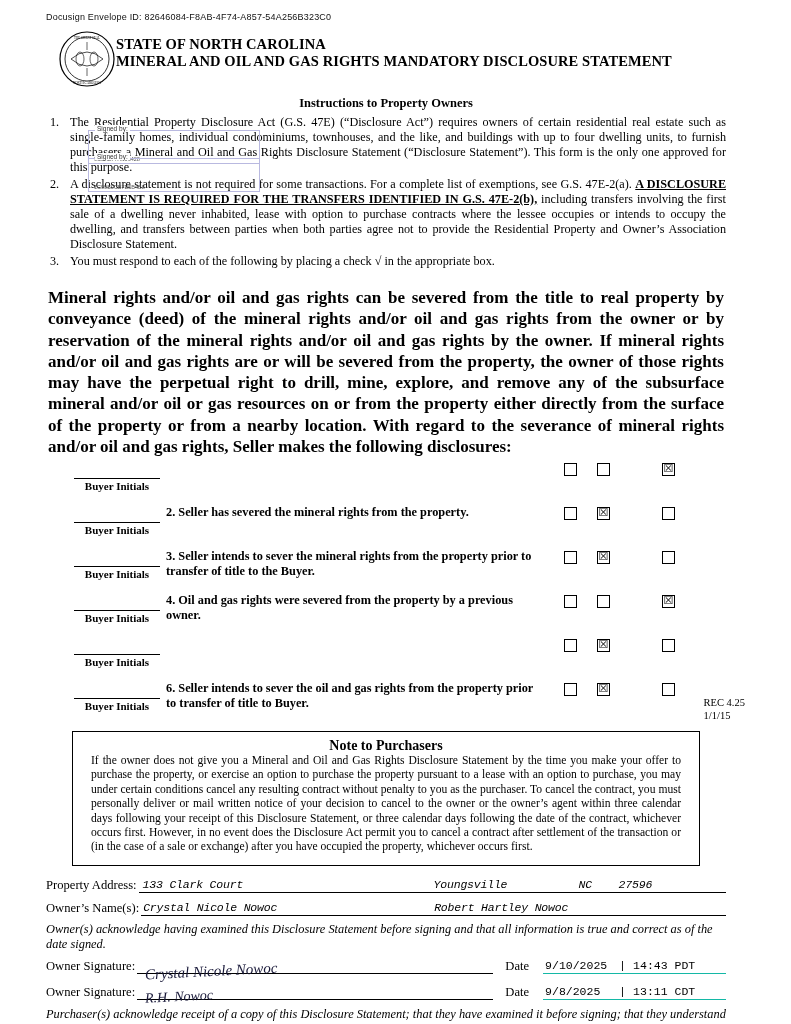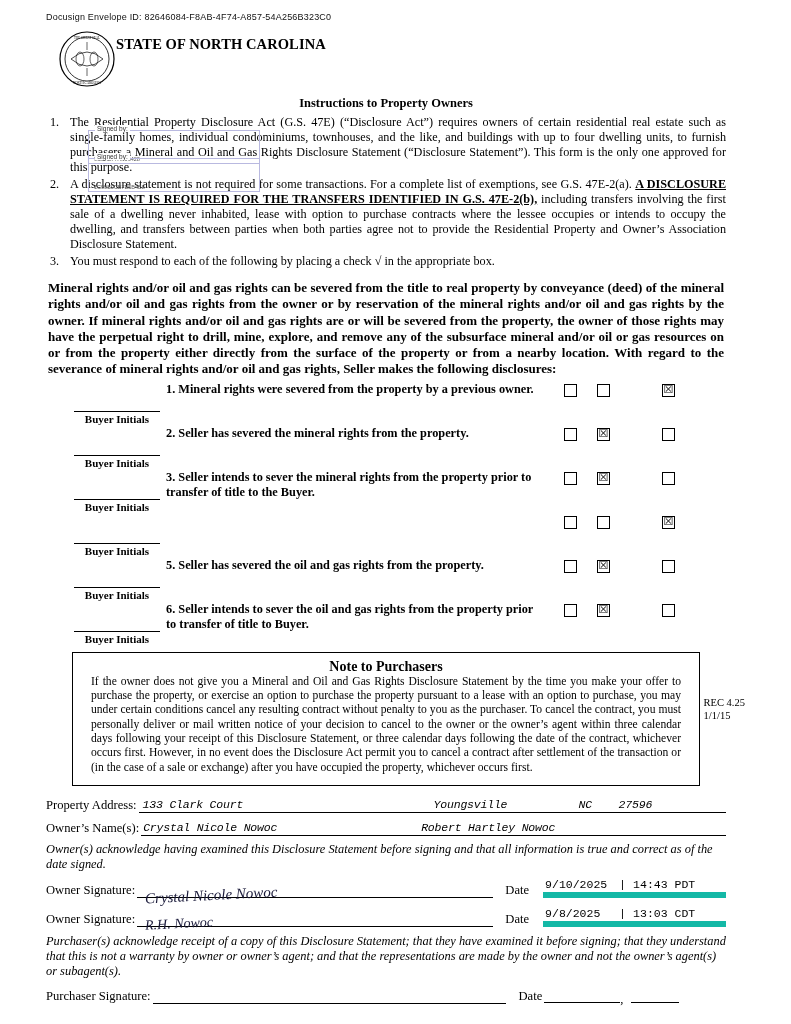--- a/index.html
+++ b/index.html
@@ -88,23 +88,23 @@
   .bu { font-weight: bold; text-decoration: underline; }
 
   .disclosure-heading {
     text-align: center;
     font-weight: bold;
     font-size: 13px;
     margin-top: 10px;
   }
   .disclosure-body {
     font-weight: bold;
-    font-size: 13px;
+    font-size: 17px;
     line-height: 1.25;
-    margin-top: 11px;
+    margin-top: 18px;
     text-align: justify;
     padding: 0 2px;
   }
 
   
   .col-headers {
     position: relative;
     height: 18px;
     margin-top: 12px;
     font-weight: bold;
@@ -117,21 +117,21 @@
   
   .questions { margin-top: 4px; }
   .qrow {
     position: relative;
     min-height: 40px;
     margin-bottom: 4px;
   }
   .initials {
     position: absolute;
     left: 28px;
-    top: 16px;
+    top: 4px;
     width: 86px;
     text-align: center;
   }
   .initials .line {
     border-bottom: 1px solid #000;
     height: 13px;
   }
   .initials .lbl {
     font-weight: bold;
     font-size: 11px;
@@ -224,21 +224,21 @@
   .sig-line {
     width: 370px;
     border-bottom: 1px solid #000;
     height: 18px;
     position: relative;
     margin-left: 2px;
   }
   .date-label { margin-left: 12px; font-size: 12.6px; white-space: nowrap; }
   .date-line {
     width: 190px;
-    border-bottom: 6px solid #14b8a6;
+    border-bottom: 1px solid #14b8a6;
     height: 16px;
     position: relative;
     margin-left: 14px;
   }
   .date-line .dval {
     position: absolute;
     bottom: 1px;
     left: 2px;
     font-family: "Liberation Mono", monospace;
     font-size: 11.5px;
@@ -347,20 +347,21 @@
         <ellipse cx="22" cy="29" rx="4" ry="7" fill="none" stroke="#000" stroke-width="0.6"></ellipse>
         <ellipse cx="36" cy="29" rx="4" ry="7" fill="none" stroke="#000" stroke-width="0.6"></ellipse>
         <line x1="29" y1="12" x2="29" y2="20" stroke="#000" stroke-width="0.6"></line>
         <line x1="29" y1="38" x2="29" y2="46" stroke="#000" stroke-width="0.6"></line>
         <text x="29" y="9" font-size="3.2" text-anchor="middle" font-family="Liberation Serif, serif">THE GREAT SEAL</text>
         <text x="29" y="54" font-size="3.2" text-anchor="middle" font-family="Liberation Serif, serif">NORTH CAROLINA</text>
       </svg>
     </div>
     <div class="header-titles">
       <div class="title-line1">STATE OF NORTH CAROLINA</div>
+      <div class="title-line2">MINERAL AND OIL AND GAS RIGHTS MANDATORY DISCLOSURE STATEMENT</div>
     </div>
   </div>
 
   <div class="instructions-heading">Instructions to Property Owners</div>
 
   <ol class="instructions">
     <li>
       <span class="num">1.</span>
       <span class="txt">The Residential Property Disclosure Act (G.S. 47E) (“Disclosure Act”) requires owners of certain residential real estate such as single-family homes, individual condominiums, townhouses, and the like, and buildings with up to four dwelling units, to furnish purchasers a Mineral and Oil and Gas Rights Disclosure Statement (“Disclosure Statement”). This form is the only one approved for this purpose.</span>
     </li>
@@ -377,21 +378,20 @@
   <div class="disclosure-body">Mineral rights and/or oil and gas rights can be severed from the title to real property by conveyance (deed) of the mineral rights and/or oil and gas rights from the owner or by reservation of the mineral rights and/or oil and gas rights by the owner. If mineral rights and/or oil and gas rights are or will be severed from the property, the owner of those rights may have the perpetual right to drill, mine, explore, and remove any of the subsurface mineral and/or oil or gas resources on or from the property either directly from the surface of the property or from a nearby location. With regard to the severance of mineral rights and/or oil and gas rights, Seller makes the following disclosures:</div>
 
 
   <div class="questions">
 
     <div class="qrow">
       <div class="initials">
         <div class="line"></div>
         <div class="lbl">Buyer Initials</div>
       </div>
-      <div class="qtext">1. Mineral rights were severed from the property by a previous owner.</div>
       <div class="chk yes">
           <span class="mark"></span>
         </div>
       <div class="chk no">
           <span class="mark"></span>
         </div>
       <div class="chk norep">
           <span class="mark">☒</span>
         </div>
     </div>
@@ -428,37 +428,37 @@
       <div class="chk norep">
           <span class="mark"></span>
         </div>
     </div>
 
     <div class="qrow">
       <div class="initials">
         <div class="line"></div>
         <div class="lbl">Buyer Initials</div>
       </div>
+      <div class="qtext">4. Oil and gas rights were severed from the property by a previous owner.</div>
       <div class="chk yes">
           <span class="mark"></span>
         </div>
       <div class="chk no">
           <span class="mark"></span>
         </div>
       <div class="chk norep">
           <span class="mark">☒</span>
         </div>
     </div>
 
     <div class="qrow">
       <div class="initials">
         <div class="line"></div>
         <div class="lbl">Buyer Initials</div>
       </div>
-      <div class="qtext">5. Seller has severed the oil and gas rights from the property.</div>
       <div class="chk yes">
           <span class="mark"></span>
         </div>
       <div class="chk no">
           <span class="mark">☒</span>
         </div>
       <div class="chk norep">
           <span class="mark"></span>
         </div>
     </div>
@@ -496,21 +496,21 @@
         <span class="val" style="left:295px;">Youngsville</span>
         <span class="val" style="left:440px;">NC</span>
         <span class="val" style="left:480px;">27596</span>
       </span>
     </div>
 
     <div class="field-row">
       <span class="field-label">Owner’s Name(s):</span>
       <span class="fill">
         <span class="val" style="left:2px;">Crystal Nicole Nowoc</span>
-        <span class="val" style="left:280px;">Robert Hartley Nowoc</span>
+        <span class="val" style="left:293px;">Robert Hartley Nowoc</span>
       </span>
     </div>
 
     <div class="ack-text">Owner(s) acknowledge having examined this Disclosure Statement before signing and that all information is true and correct as of the date signed.</div>
 
     <div class="sig-row">
       <span class="sig-label">Owner Signature:</span>
       <span class="sig-line">
         <span class="ds-sig handwrite">Crystal Nicole Nowoc</span>
       </span>
@@ -524,21 +524,21 @@
 
     <div class="sig-row">
       <span class="sig-label">Owner Signature:</span>
       <span class="sig-line">
         <span class="ds-sig handwrite" style="font-size:14px;">R.H. Nowoc</span>
       </span>
       <span class="date-label">Date</span>
       <span class="date-line">
         <span class="dval">9/8/2025</span>
         <span class="sep">|</span>
-        <span class="tval">13:03 CDT</span>
+        <span class="tval">13:11 CDT</span>
       </span>
     </div>
 
     <div class="ds-stamp" style="left:88px; top:130px; width:172px; height:34px;">
       <span class="ds-label">Signed by:</span>
       <span class="ds-id">9C3AE77AF06428</span>
     </div>
     <div class="ds-stamp" style="left:88px; top:158px; width:172px; height:34px;">
       <span class="ds-label">Signed by:</span>
       <span class="ds-id">1C99B0CB7E5B4B8</span>

